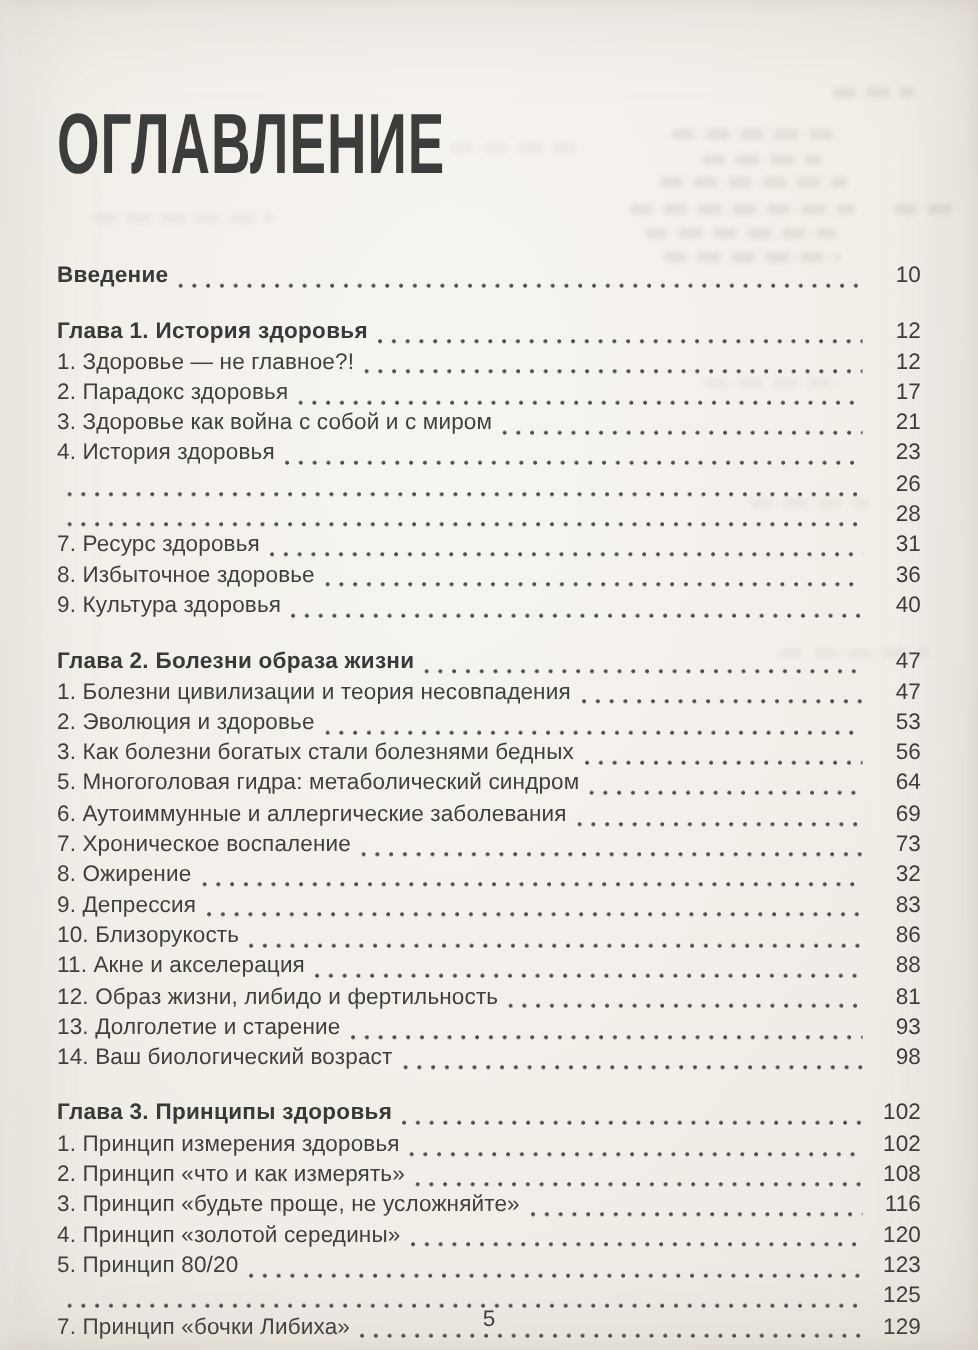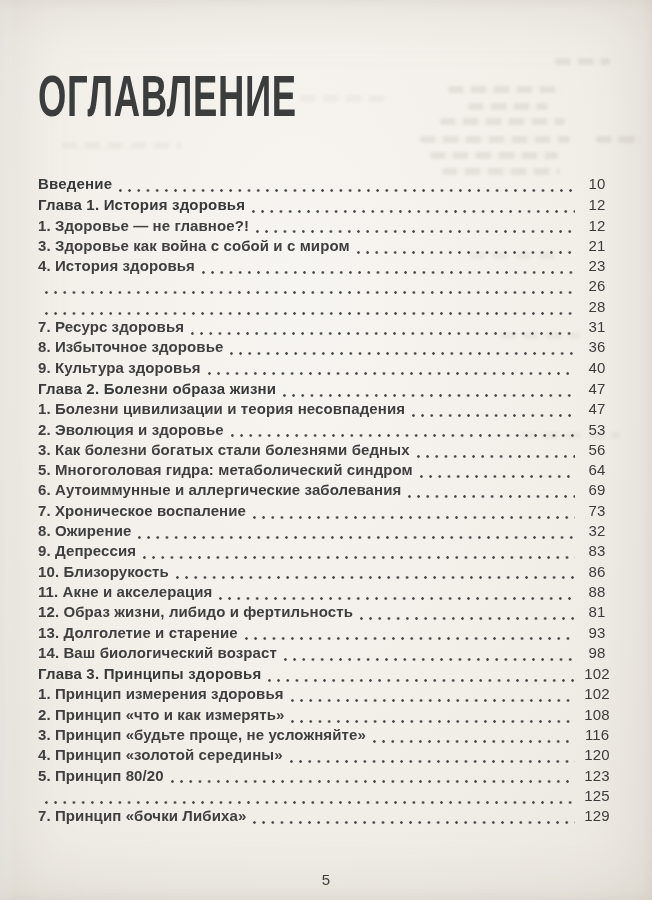--- a/index.html
+++ b/index.html
@@ -28,29 +28,29 @@
     white-space:nowrap;
   }
   .toc{
     position:absolute;left:38px;right:38px;top:175px;
   }
   .row{
     display:flex;align-items:baseline;height:20.3px;
     font-size:15px;color:#3f3f3f;letter-spacing:0.1px;white-space:nowrap;
   }
   .row.bold .label{font-weight:700;color:#373a39;letter-spacing:0.2px;}
-  .row.gap{margin-top:1px;}
-  .label{flex:0 0 auto;font-weight:bold;}
+  .row.gap{margin-top:17px;}
+  .label{flex:0 0 auto;}
   .leader{
     flex:1 1 auto;min-width:14px;height:3px;align-self:flex-end;
     margin:0 5px 3.5px 7px;
     background-image:radial-gradient(circle at 1.4px 1.5px, #4c4c4c 1.05px, transparent 1.55px);
     background-size:9.2px 3px;background-repeat:repeat-x;background-position:left bottom;
   }
-  .pg{flex:0 0 auto;min-width:34px;text-align:center;color:#3c3c3c;}
+  .pg{flex:0 0 auto;min-width:34px;text-align:right;color:#3c3c3c;}
   .folio{
     position:absolute;left:0;right:0;top:871px;text-align:center;
     font-size:15px;color:#3c3c3c;
   }
   
   .bleed{
     position:absolute;height:7px;border-radius:3px;pointer-events:none;
     background:repeating-linear-gradient(90deg, rgba(156,150,139,0.55) 0 15px, rgba(156,150,139,0.06) 15px 23px);
     filter:blur(1.6px);opacity:0.32;
   }
@@ -89,20 +89,25 @@
         <span class="label">Глава 1. История здоровья</span>
         <span class="leader"></span>
         <span class="pg">12</span>
       </div>
       <div class="row">
         <span class="label">1. Здоровье — не главное?!</span>
         <span class="leader"></span>
         <span class="pg">12</span>
       </div>
       <div class="row">
+        <span class="label">2. Парадокс здоровья</span>
+        <span class="leader"></span>
+        <span class="pg">17</span>
+      </div>
+      <div class="row">
         <span class="label">3. Здоровье как война с собой и с миром</span>
         <span class="leader"></span>
         <span class="pg">21</span>
       </div>
       <div class="row">
         <span class="label">4. История здоровья</span>
         <span class="leader"></span>
         <span class="pg">23</span>
       </div>
       <div class="row">

